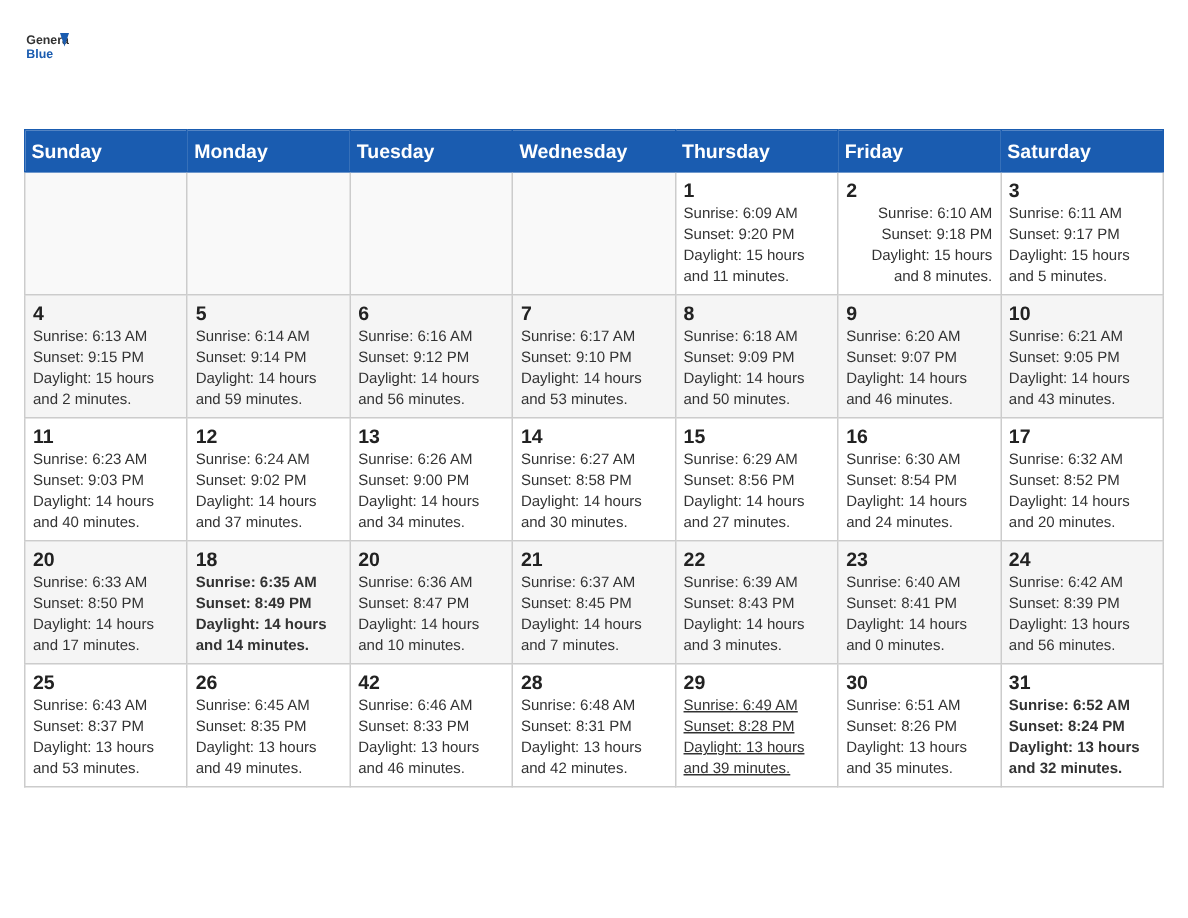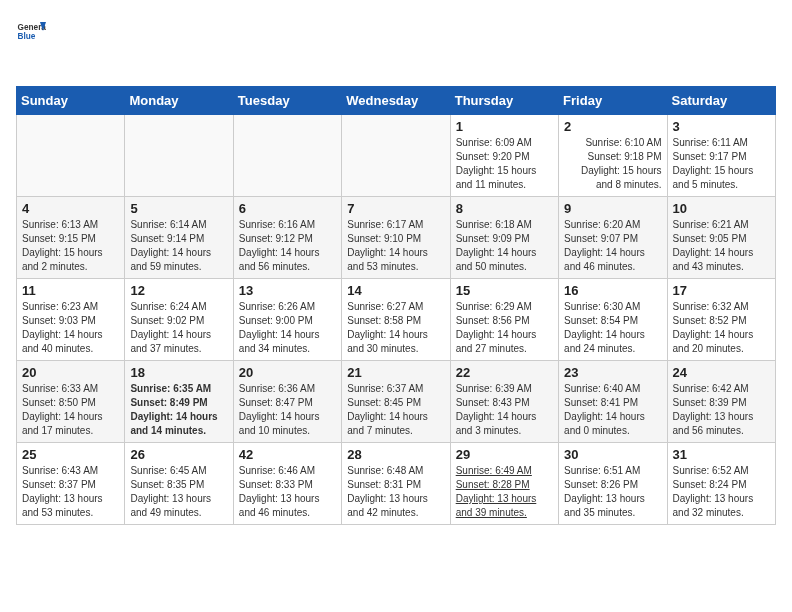--- a/index.html
+++ b/index.html
@@ -324,20 +324,20 @@
         </td>
         <td>
           <span class="day-number">30</span>
           <div class="day-info" style="white-space: pre-wrap;">Sunrise: 6:51 AM
 Sunset: 8:26 PM
 Daylight: 13 hours
 and 35 minutes.</div>
         </td>
         <td>
           <span class="day-number">31</span>
-          <div class="day-info" style="white-space: pre-wrap;">Sunrise: 6:52 AM
+          <div class="day-info" style="white-space: pre-wrap; font-weight: bold;">Sunrise: 6:52 AM
 Sunset: 8:24 PM
 Daylight: 13 hours
 and 32 minutes.</div>
         </td>
       </tr>
     </tbody>
 </table>
 
 </body></html>

